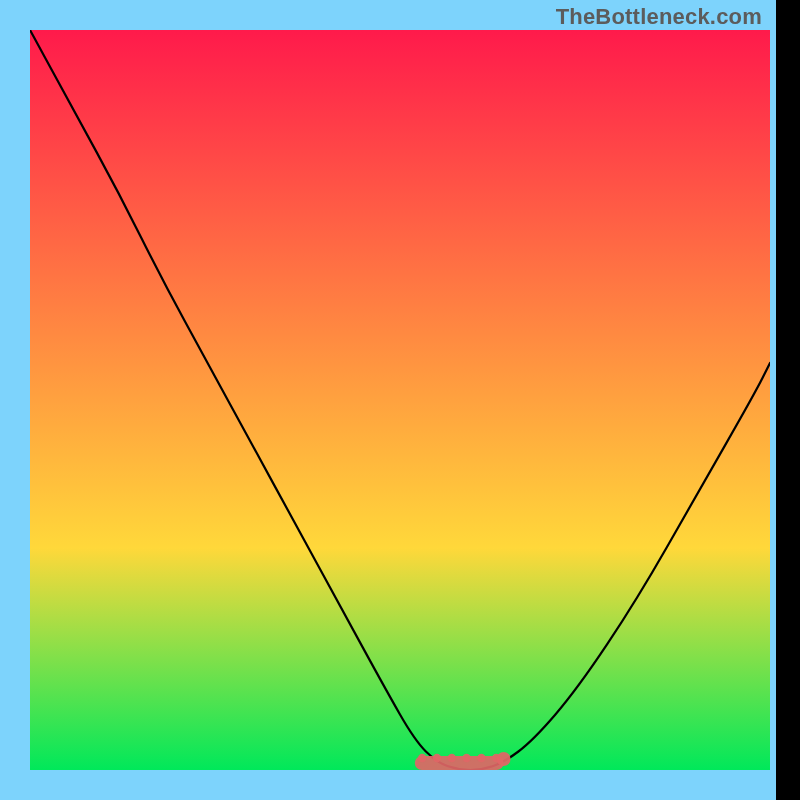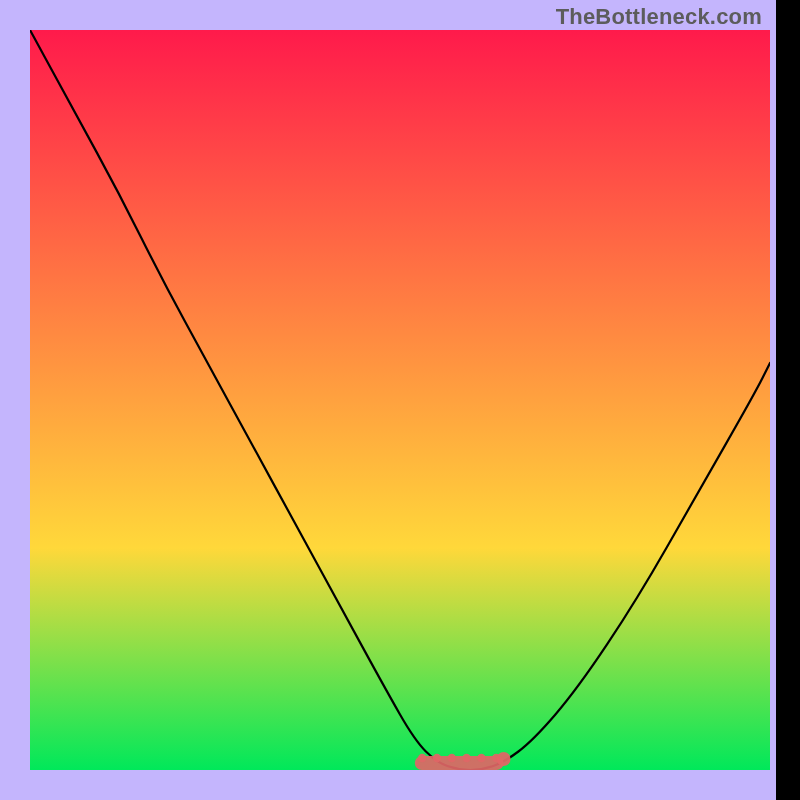--- a/index.html
+++ b/index.html
@@ -8,21 +8,21 @@
     width: 800px;
     height: 800px;
     background: #000;
     overflow: hidden;
     font-family: Arial, Helvetica, sans-serif;
   }
   .frame {
     position: relative;
     width: 776px;
     height: 800px;
-    background: #c4b5fd;
+    background: #7dd3fc;
   }
   .watermark {
     position: absolute;
     top: 4px;
     right: 14px;
     font-size: 22px;
     font-weight: 600;
     color: #5c5c5c;
     letter-spacing: 0.2px;
     z-index: 10;

